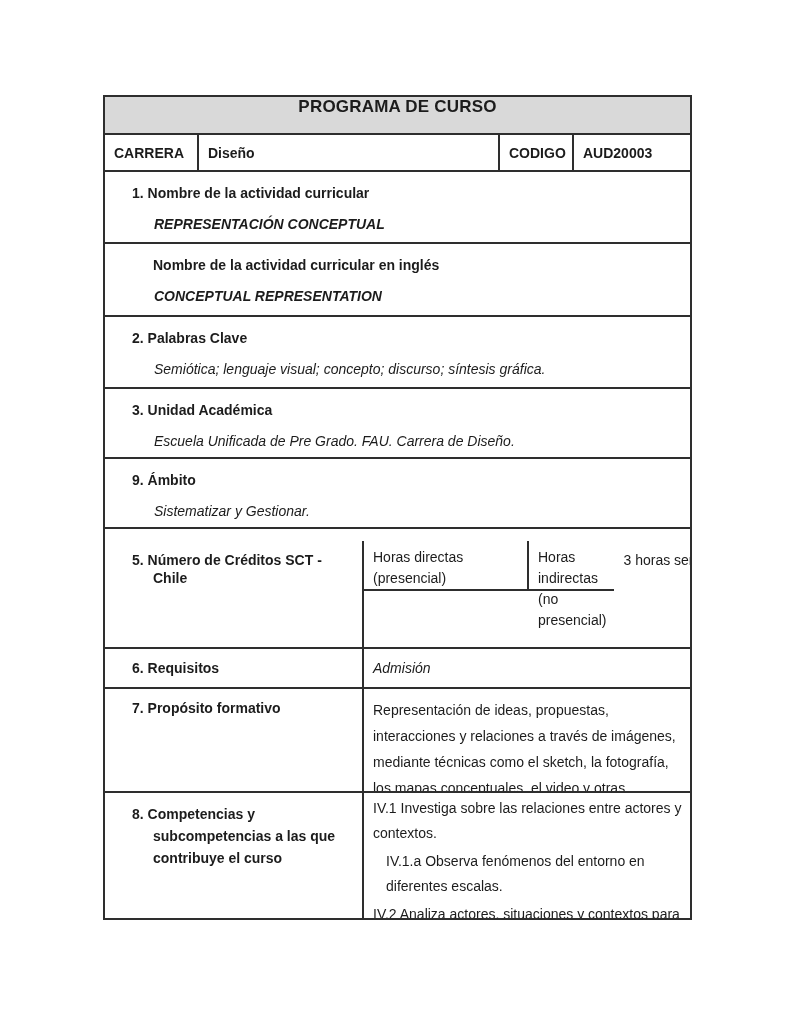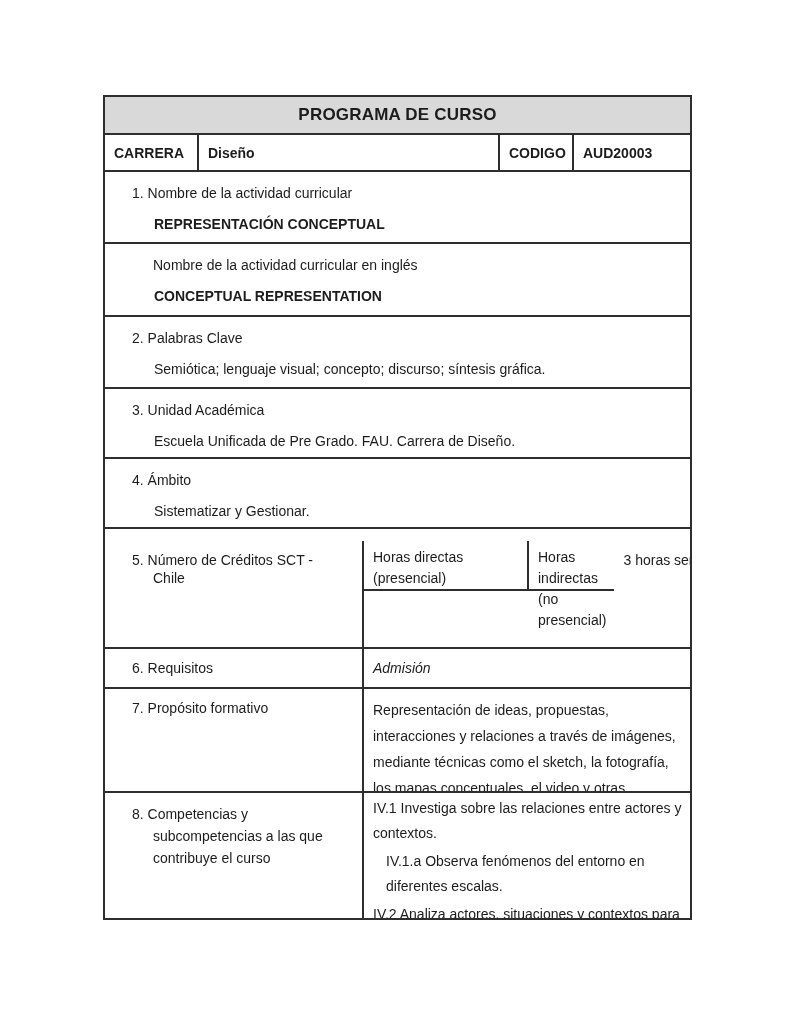--- a/index.html
+++ b/index.html
@@ -16,45 +16,45 @@
   .doc-table {
     position:absolute; left:103px; top:95px; width:589px;
     border:2px solid #2e2e2e;
     background:#ffffff;
   }
   .t-row { border-bottom:2px solid #2e2e2e; overflow:hidden; }
   .t-row.last { border-bottom:none; }
 
   .title-row {
     height:38px; background:#d9d9d9;
-    display:flex; align-items:center; justify-content:center;
+    display:flex; justify-content:center;
     font-weight:bold; font-size:17px; letter-spacing:0.2px;
   }
   .carrera-row { height:37px; display:flex; font-weight:bold; }
   .carrera-row .cell {
     display:flex; align-items:center;
     padding-left:9px; border-right:2px solid #2e2e2e;
   }
   .cell-carrera-label { width:94px; }
   .cell-carrera-value { flex:1; }
   .cell-codigo-label  { width:74px; }
   .cell-codigo-value  { width:116px; border-right:none !important; }
 
   
   .sec { padding-top:12px; }
   .sec-heading {
-    font-weight:normal;
+    font-weight:bold;
     padding-left:48px; padding-right:14px;
     text-indent:-21px;
     line-height:18px;
     white-space:pre-line;
     margin-bottom:13px;
   }
   .sec-heading.no-num { padding-left:48px; text-indent:0; }
-  .sec-value { padding-left:49px; line-height:18px; }
+  .sec-value { padding-left:49px; line-height:18px;font-style:italic; }
   .sec-value.bold { font-weight:bold; }
 
   .r1  { height:72px; }
   .r1b { height:73px; }
   .r2  { height:72px; }
   .r3  { height:70px; }
   .r4  { height:70px; }
   .r5  { height:120px; display:flex; padding-top:12px; }
   .r6  { height:40px;  display:flex;justify-content:flex-end; }
   .r7  { height:104px; display:flex; }
@@ -123,21 +123,21 @@
       <div class="sec-heading">2. Palabras Clave</div>
       <div class="sec-value">Semiótica; lenguaje visual; concepto; discurso; síntesis gráfica.</div>
     </div>
 
     <div class="t-row sec r3">
       <div class="sec-heading">3. Unidad Académica</div>
       <div class="sec-value">Escuela Unificada de Pre Grado. FAU. Carrera de Diseño.</div>
     </div>
 
     <div class="t-row sec r4">
-      <div class="sec-heading">4. Ámbito</div>
+      <div class="sec-heading">9. Ámbito</div>
       <div class="sec-value">Sistematizar y Gestionar.</div>
     </div>
 
     <div class="t-row r5">
       <div class="left-col">
         <div class="sec-heading">5. Número de Créditos SCT -
 Chile</div>
       </div>
       <div class="right-col">
         <div class="credits-grid">

